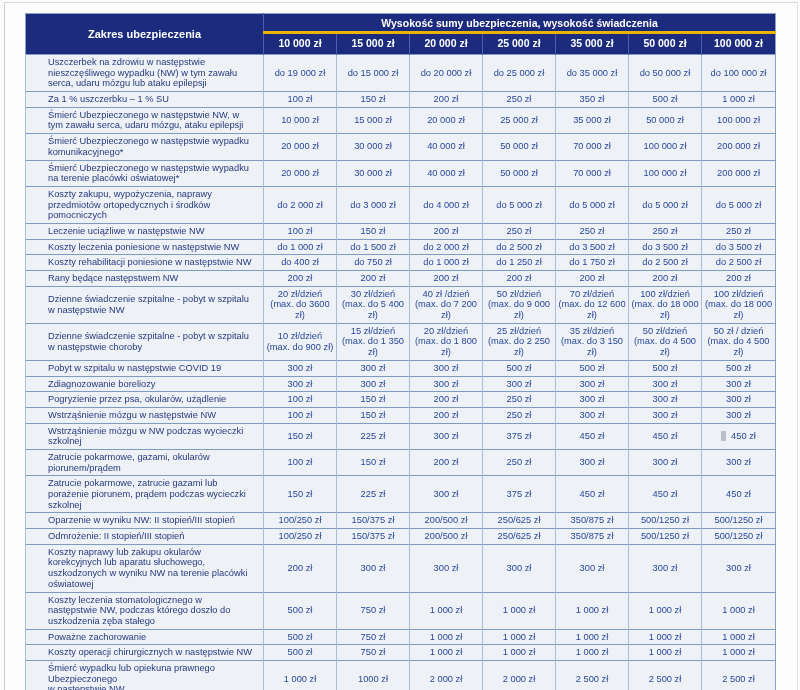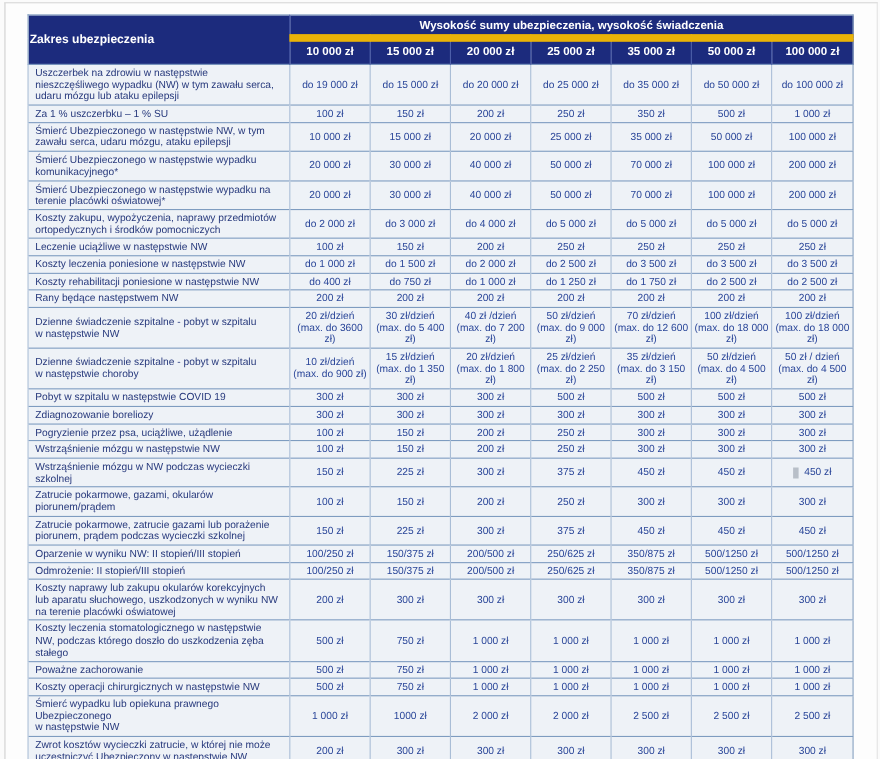--- a/index.html
+++ b/index.html
@@ -18,44 +18,44 @@
   table{
     width:750px;border-collapse:collapse;table-layout:fixed;
     border:1px solid #8aa3c2;
   }
   
   thead th{
     background:#1c2b7d;color:#ffffff;font-weight:bold;
     vertical-align:middle;
   }
   th.corner{
-    font-size:11px;text-align:left;
+    font-size:11px;text-align:center;
     border-right:1px solid #4d5fa9;
   }
   th.banner{
     font-size:10.5px;text-align:center;
     padding:3px 0 2px 0;
-    border-bottom:7px solid #eab308;
+    border-bottom:3px solid #eab308;
   }
   th.colh{
     font-size:10.5px;text-align:center;
     padding:3px 0 5px 0;
     border-left:1px solid #4d5fa9;
   }
   
   tbody td{
     background:#eef2f7;
     border-left:1px solid #a9bdd6;
     border-top:1px solid #7e9cc0;
     vertical-align:middle;
     line-height:1.15;
   }
   td.lbl{
     font-size:9.3px;color:#27397c;text-align:left;
-    padding:2px 10px 2px 6px;
+    padding:2px 10px 2px 22px;
     white-space:pre-line;
   }
   td.val{
     font-size:9.3px;color:#2a4699;text-align:center;
     padding:2px 1px;
     white-space:pre-line;
   }
   tr.tall td{padding-top:8px;padding-bottom:8px;}
   .stray{
     display:inline-block;width:5px;height:10px;background:#b8bfc8;
@@ -245,21 +245,21 @@
           <td class="lbl">Zdiagnozowanie boreliozy</td>
           <td class="val">300 zł</td>
           <td class="val">300 zł</td>
           <td class="val">300 zł</td>
           <td class="val">300 zł</td>
           <td class="val">300 zł</td>
           <td class="val">300 zł</td>
           <td class="val">300 zł</td>
         </tr>
         <tr>
-          <td class="lbl">Pogryzienie przez psa, uciążliwe, użądlenie</td>
+          <td class="lbl">Pogryzienie przez psa, okularów, użądlenie</td>
           <td class="val">100 zł</td>
           <td class="val">150 zł</td>
           <td class="val">200 zł</td>
           <td class="val">250 zł</td>
           <td class="val">300 zł</td>
           <td class="val">300 zł</td>
           <td class="val">300 zł</td>
         </tr>
         <tr>
           <td class="lbl">Wstrząśnienie mózgu w następstwie NW</td>

